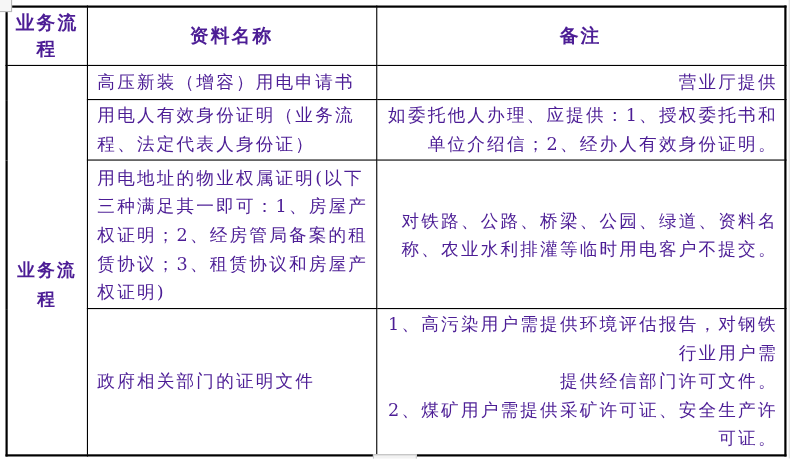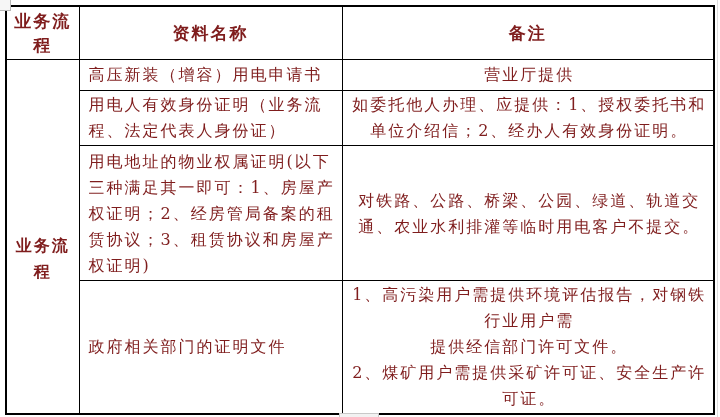--- a/index.html
+++ b/index.html
@@ -7,21 +7,21 @@
     padding: 0;
     background: #ffffff;
   }
   #canvas {
     position: relative;
     width: 720px;
     height: 417px;
     background: #ffffff;
     overflow: hidden;
     font-family: "DejaVu Serif", "Liberation Serif", serif;
-    color: #7f1d1d;
+    color: #4c1d95;
   }
   table.doc-table {
     position: absolute;
     left: 5px;
     top: 5px;
     width: 708px;
     border-collapse: collapse;
     table-layout: fixed;
     border: 2px solid #000000;
     background: #ffffff;
@@ -55,21 +55,21 @@
     text-align: center;
     vertical-align: top;
     padding: 46px 2px 2px 2px;
     letter-spacing: 1px;
   }
   td.material-cell {
     text-align: left;
     padding: 1px 6px 1px 9px;
   }
   td.remark-cell {
-    text-align: center;
+    text-align: right;
     padding: 1px 6px 1px 9px;
     white-space: pre-line;
   }
   tr.r1 { height: 31px; }
   tr.r2 { height: 55px; }
   tr.r3 { height: 135px; }
   tr.r4 { height: 133px; }
   td.valign-top { vertical-align: top; padding-top: 3px; }
 
   
@@ -124,21 +124,21 @@
         <td class="remark-cell">营业厅提供</td>
       </tr>
 
       <tr class="r2">
         <td class="material-cell">用电人有效身份证明（业务流程、法定代表人身份证）</td>
         <td class="remark-cell">如委托他人办理、应提供：1、授权委托书和单位介绍信；2、经办人有效身份证明。</td>
       </tr>
 
       <tr class="r3">
         <td class="material-cell valign-top">用电地址的物业权属证明(以下三种满足其一即可：1、房屋产权证明；2、经房管局备案的租赁协议；3、租赁协议和房屋产权证明)</td>
-        <td class="remark-cell valign-top">对铁路、公路、桥梁、公园、绿道、轨道交通、农业水利排灌等临时用电客户不提交。</td>
+        <td class="remark-cell valign-top">对铁路、公路、桥梁、公园、绿道、资料名称、农业水利排灌等临时用电客户不提交。</td>
       </tr>
 
       <tr class="r4">
         <td class="material-cell">政府相关部门的证明文件</td>
         <td class="remark-cell">1、高污染用户需提供环境评估报告，对钢铁行业用户需
 提供经信部门许可文件。
 2、煤矿用户需提供采矿许可证、安全生产许可证。</td>
       </tr>
     </tbody>
   </table>

